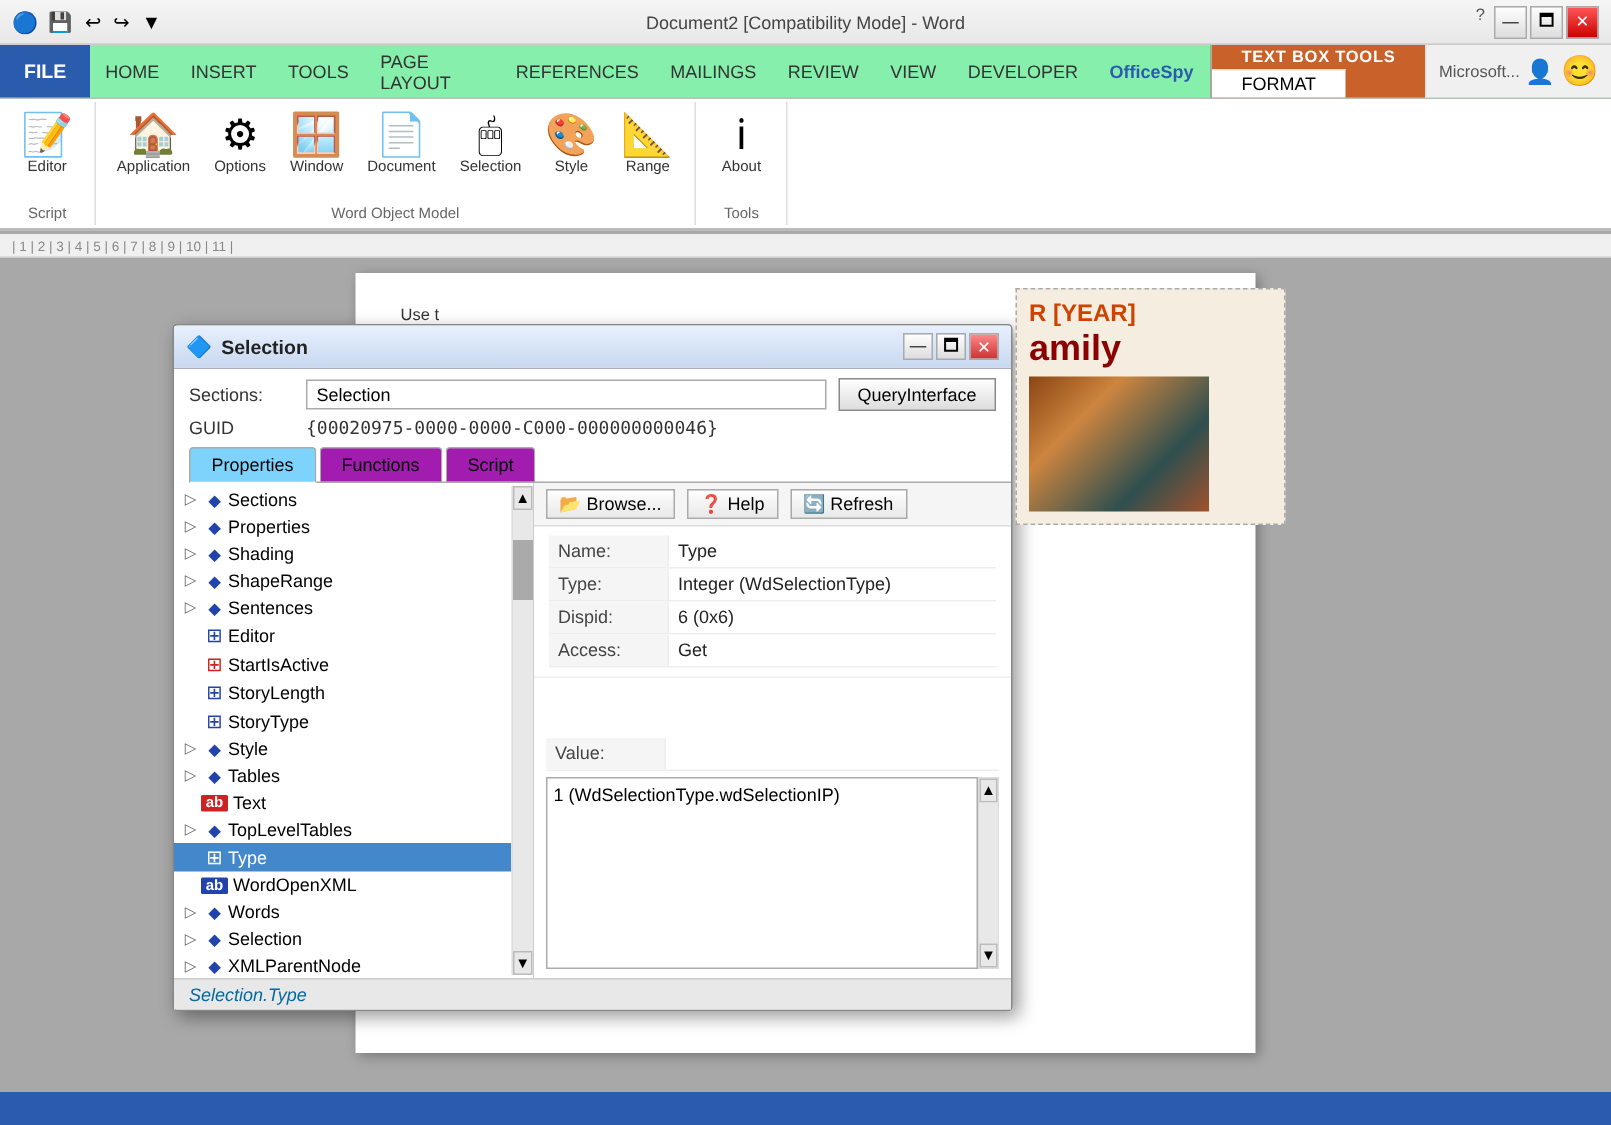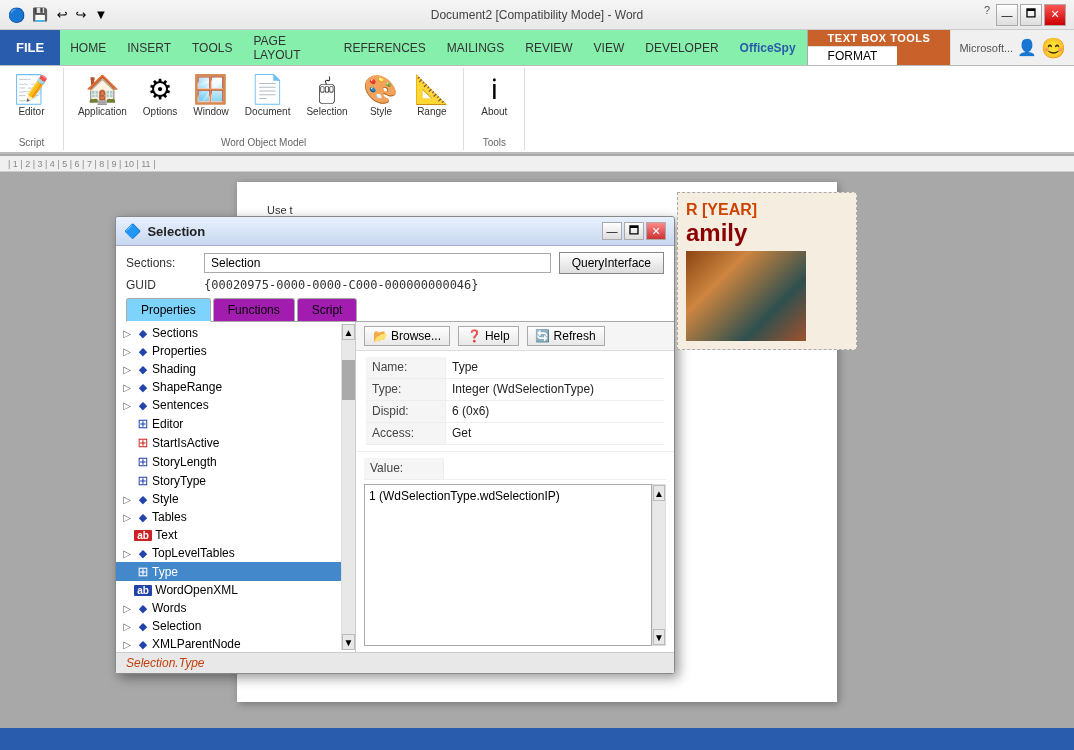--- a/index.html
+++ b/index.html
@@ -255,21 +255,21 @@
       padding: 4px;
       overflow-y: auto;
     }
 
     
     .dialog-statusbar {
       background: #e8e8e8;
       border-top: 1px solid #ccc;
       padding: 3px 10px;
       font-size: 12px;
-      color: #c2410c;
+      color: #0369a1;
       font-style: italic;
     }
     .doc-body-text { font-size: 11px; line-height: 1.6; color: #333; }
 
     .scroll-btn {
       background: #e8e8e8;
       border: 1px solid #bbb;
       cursor: pointer;
       display: flex;
       align-items: center;
@@ -668,21 +668,21 @@
                 <div class="prop-key">Dispid:</div>
                 <div class="prop-val">6   (0x6)</div>
               </div>
               <div class="prop-row">
                 <div class="prop-key">Access:</div>
                 <div class="prop-val">Get</div>
               </div>
             </div>
 
             <div class="dialog-value-area">
-              <div class="prop-row" style="margin-bottom:4px;">
+              <div class="prop-row" style="margin-bottom:4px;margin-top:34px;">
                 <div class="prop-key">Value:</div>
               </div>
               <div style="display:flex; flex:1; gap:0;">
                 <div class="value-box" style="flex:1;">1 (WdSelectionType.wdSelectionIP)</div>
 
                 <div style="width:14px; display:flex; flex-direction:column; background:#f0f0f0; border:1px solid #ddd;">
                   <div class="scroll-btn">▲</div>
                   <div style="flex:1; background:#e8e8e8;"></div>
                   <div class="scroll-btn">▼</div>
                 </div>

